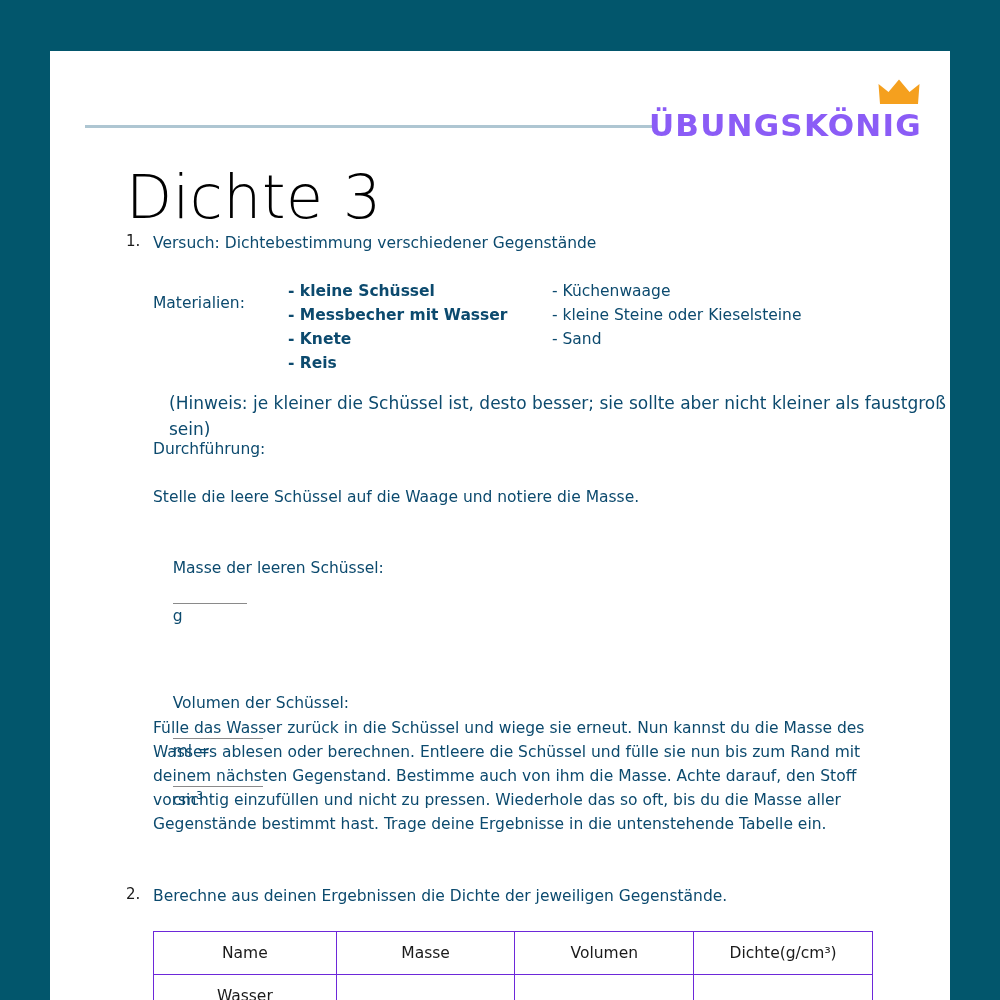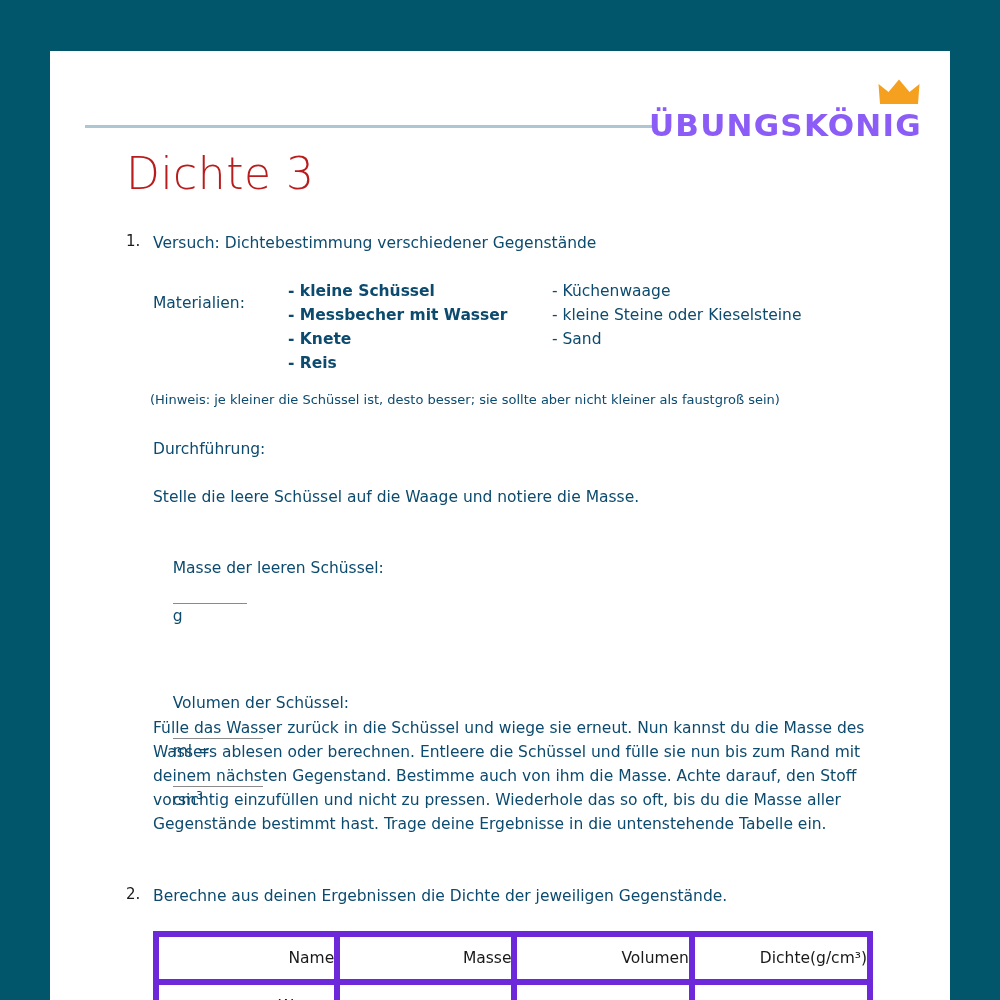--- a/index.html
+++ b/index.html
@@ -61,25 +61,25 @@
     position: absolute;
     right: 2px;
     top: 0px;
     width: 42px;
     height: 27px;
   }
   
   .doc-title {
     position: absolute;
     left: 76px;
-    top: 101px;
+    top: 116px;
     font-family: "DejaVu Sans", sans-serif;
     font-weight: 300;
-    font-size: 44px;
-    color: #b91c1c;
+    font-size: 60px;
+    color: #000000;
     letter-spacing: 0.5px;
     line-height: 1;
   }
   
   .body-text {
     position: absolute;
     font-family: "DejaVu Sans", sans-serif;
     font-size: 15.5px;
     color: #0c4a6e;
     line-height: 1.55;
@@ -94,23 +94,23 @@
   
   .item1-num { left: 76px; top: 181px; }
   .item1-text { left: 103px; top: 180px; }
 
   
   .mat-label { left: 103px; top: 228px; margin-top: 12px; }
   .mat-col1 { left: 238px; top: 228px; font-weight: bold; }
   .mat-col2 { left: 502px; top: 228px; }
 
   .hint {
-    left: 100px;
+    left: 119px;
     top: 339px;
-    font-size: 13px;
+    font-size: 17px;
   }
   .durch { left: 103px; top: 386px; }
   .p-stelle { left: 103px; top: 434px; }
 
   .masse-line { left: 103px; top: 481px; }
   .vol-line { left: 103px; top: 616px; }
 
   .p-fuelle { left: 103px; top: 528px; width: 727px; }
   .p-long  { left: 103px; top: 665px; width: 727px; }
 
@@ -130,23 +130,23 @@
   
   .result-table {
     position: absolute;
     left: 103px;
     top: 880px;
     width: 720px;
     border-collapse: collapse;
     font-family: "DejaVu Sans", sans-serif;
   }
   .result-table td {
-    border: 6px solid #6d28d9;
+    border: 1px solid #6d28d9;
     height: 42px;
-    text-align: right;
+    text-align: center;
     vertical-align: middle;
     font-size: 15.5px;
     color: #1a1a1a;
     padding: 0;
   }
   .result-table col.c1 { width: 183px; }
   .result-table col.c2 { width: 179px; }
   .result-table col.c3 { width: 179px; }
   .result-table col.c4 { width: 179px; }
 </style>

